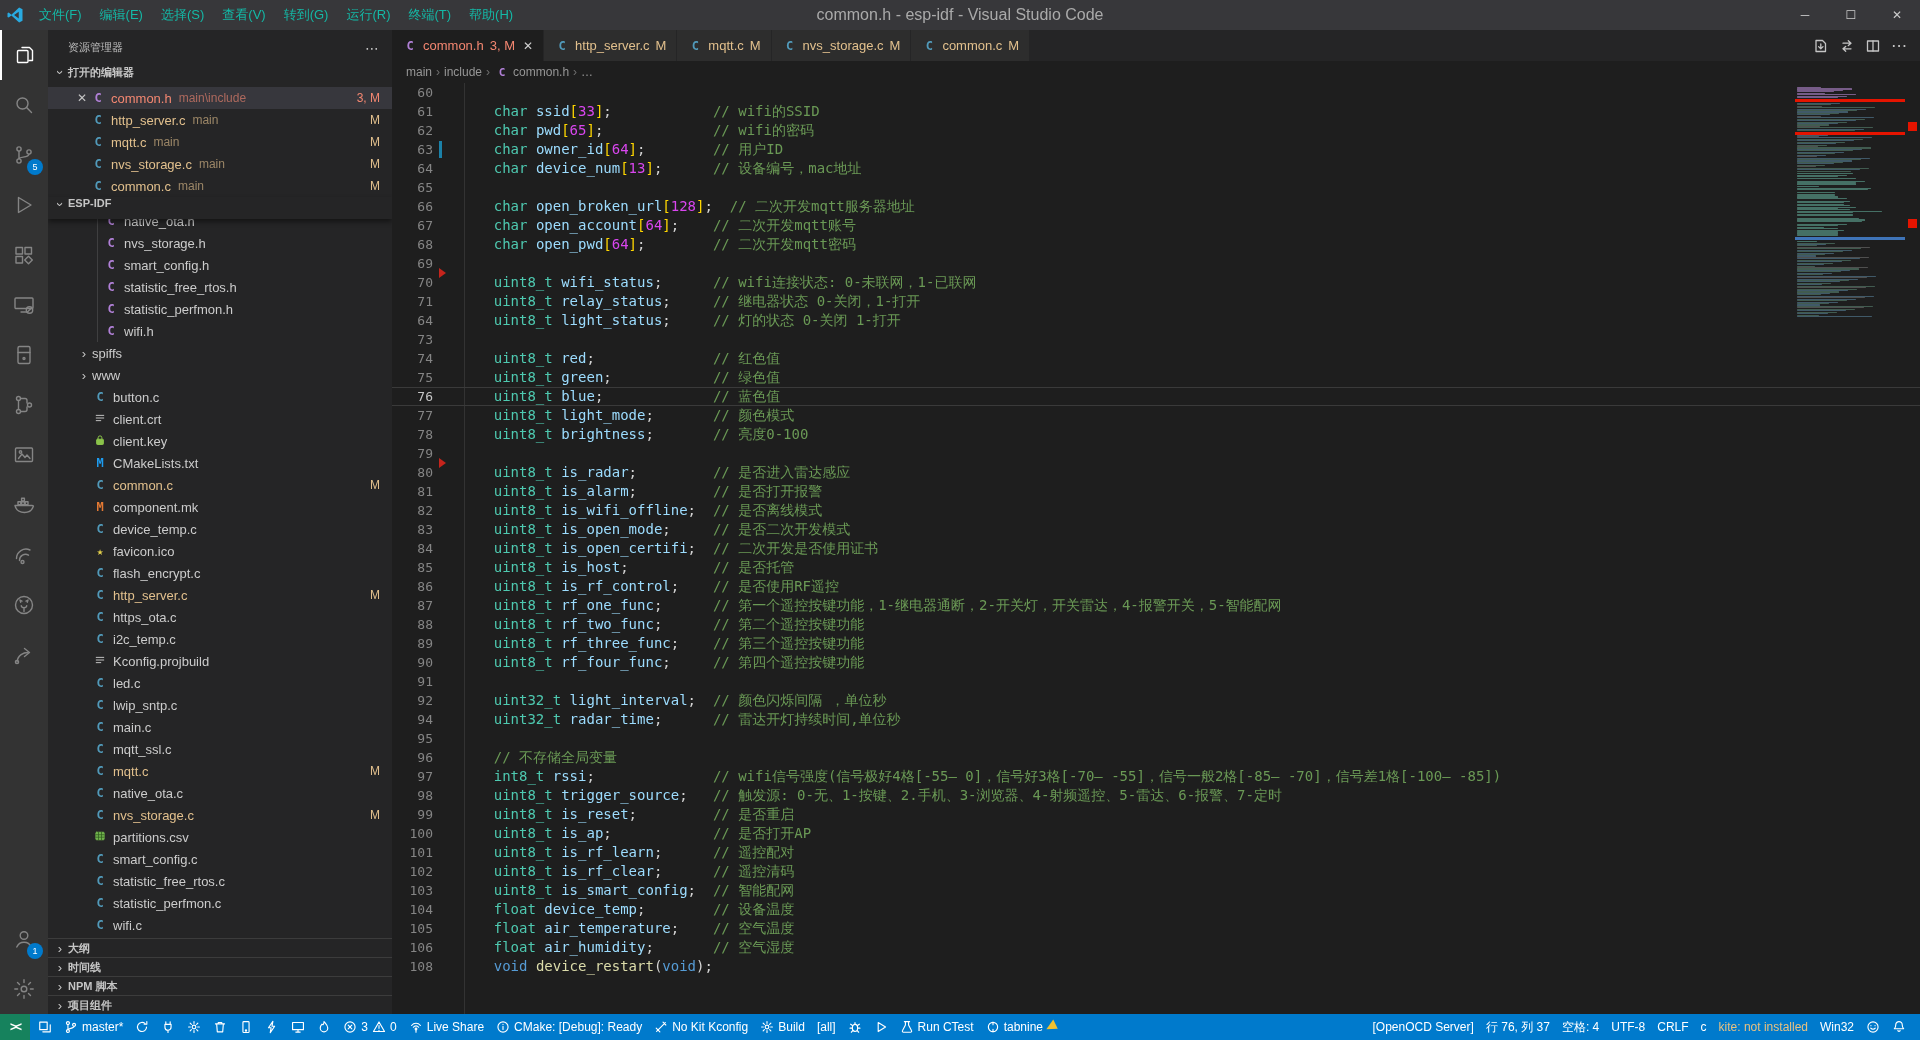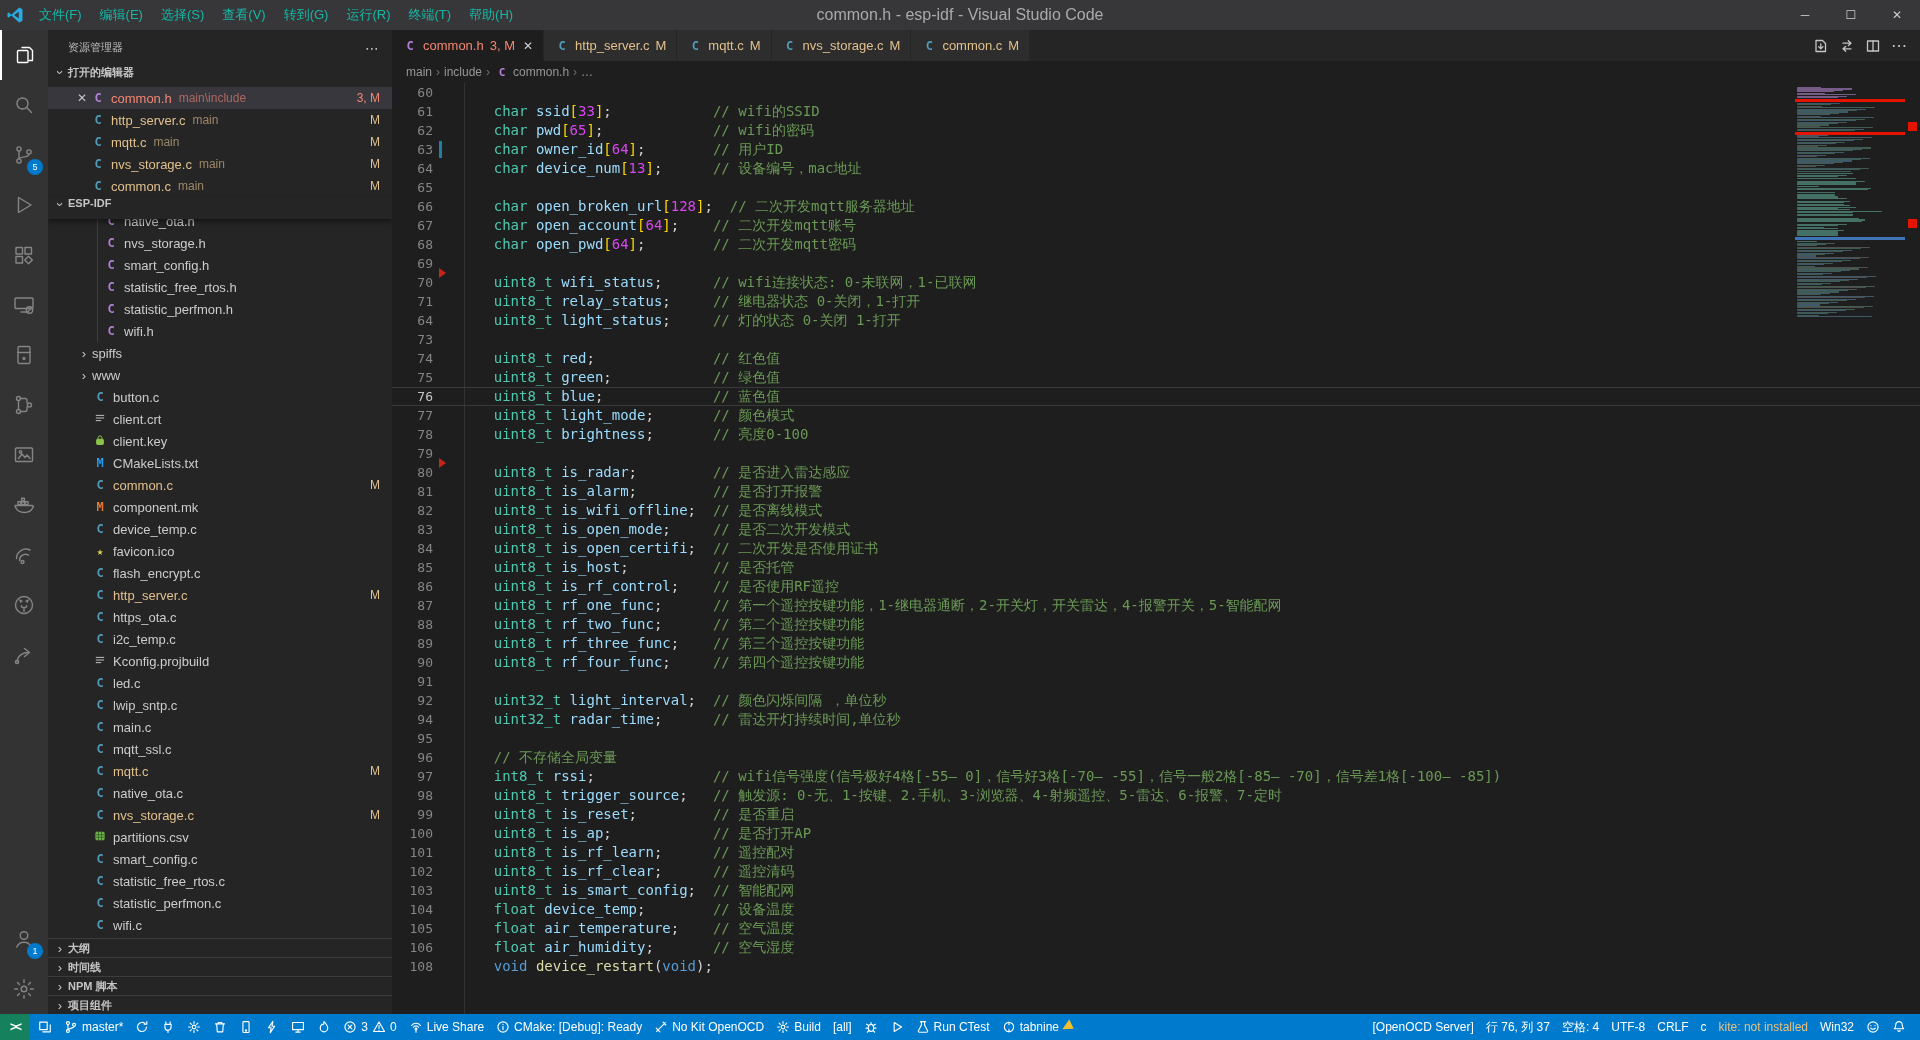--- a/index.html
+++ b/index.html
@@ -856,21 +856,21 @@
             </svg>
           </span>
           <span>CMake: [Debug]: Ready</span>
         </div>
         <div class="sb-item">
           <span style="display: inline-flex; align-items: center;">
             <svg viewBox="0 0 16 16">
               <path d="M3 13L13 3M10.3 2.5l3.2 3.2M2.5 9.3l4.2 4.2"></path>
             </svg>
           </span>
-          <span>No Kit OpenOCD</span>
+          <span>No Kit Kconfig</span>
         </div>
         <div class="sb-item">
           <span style="display: inline-flex; align-items: center;">
             <svg viewBox="0 0 16 16">
               <circle cx="8" cy="8" r="2.1"></circle>
               <path d="M8 1.8v2M8 12.2v2M1.8 8h2M12.2 8h2M3.6 3.6l1.4 1.4M11 11l1.4 1.4M12.4 3.6L11 5M5 11l-1.4 1.4"></path>
             </svg>
           </span>
           <span>Build</span>
         </div>

